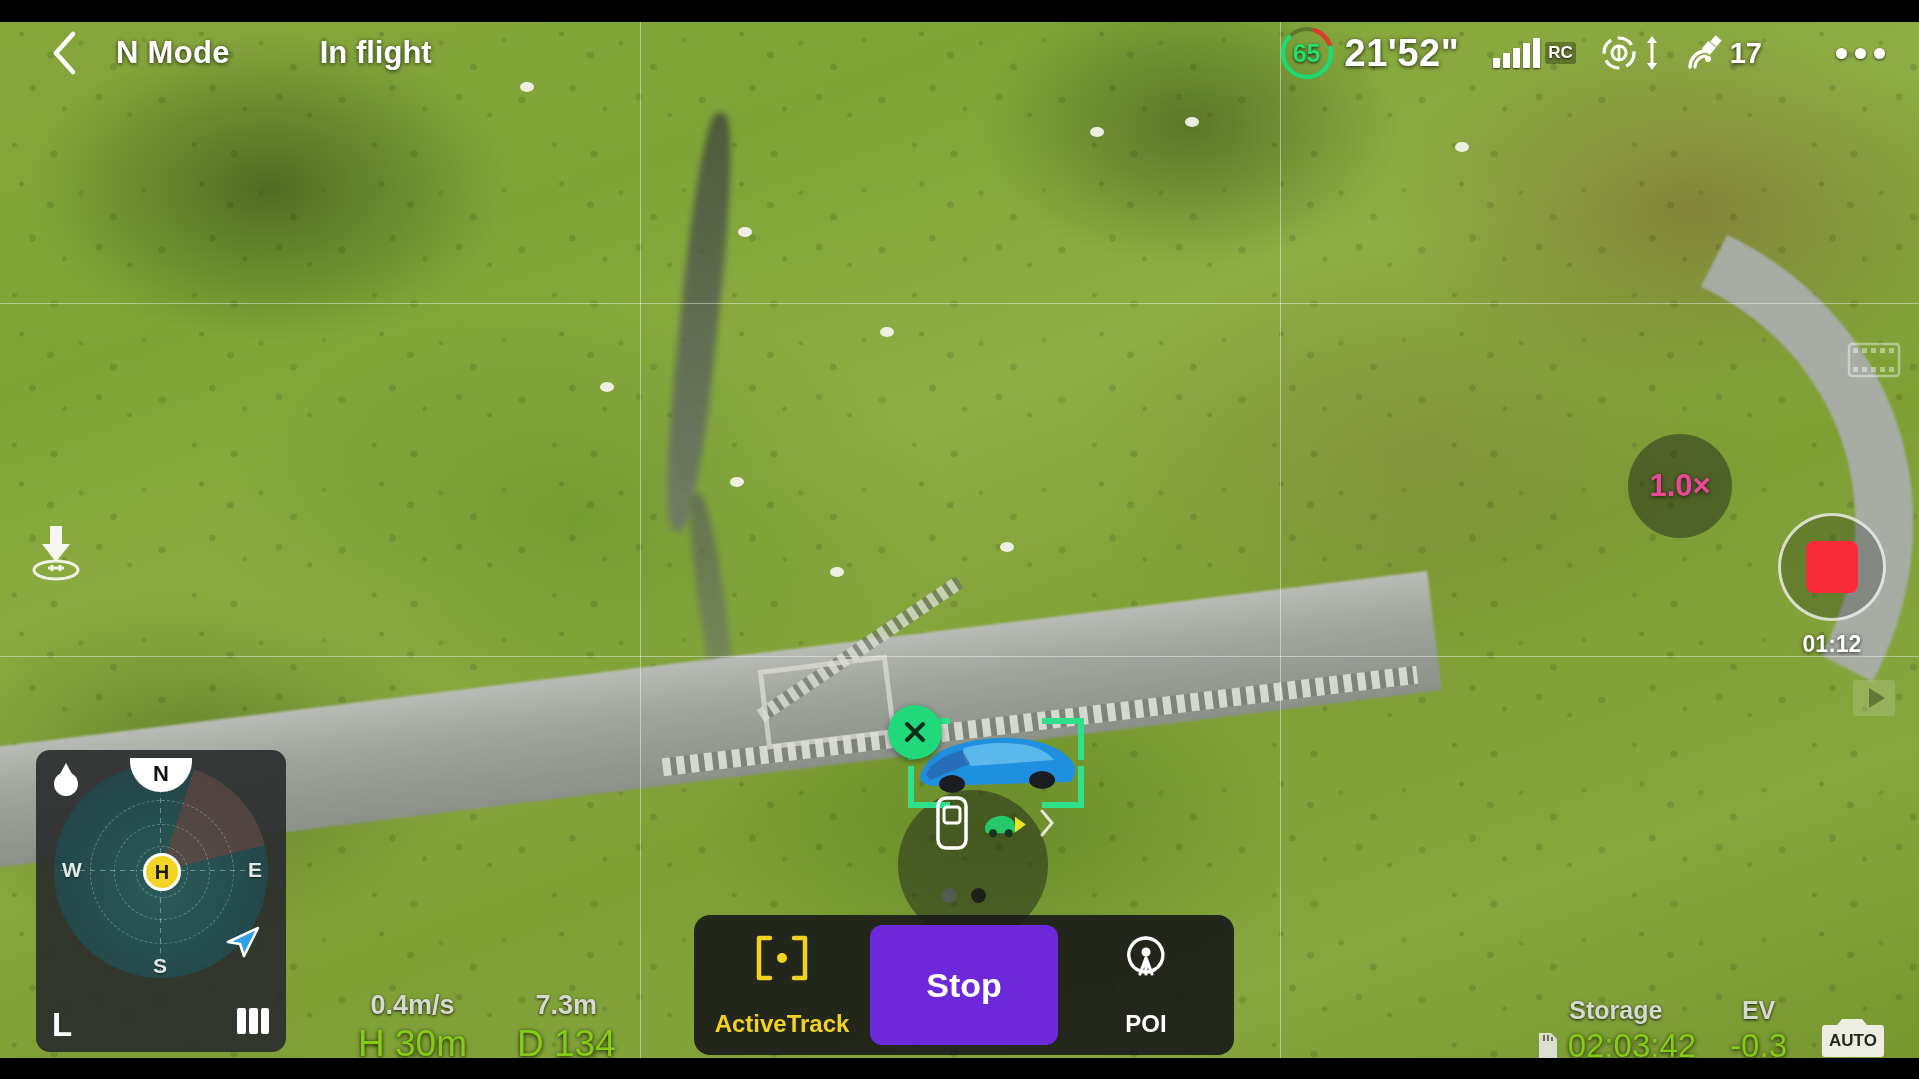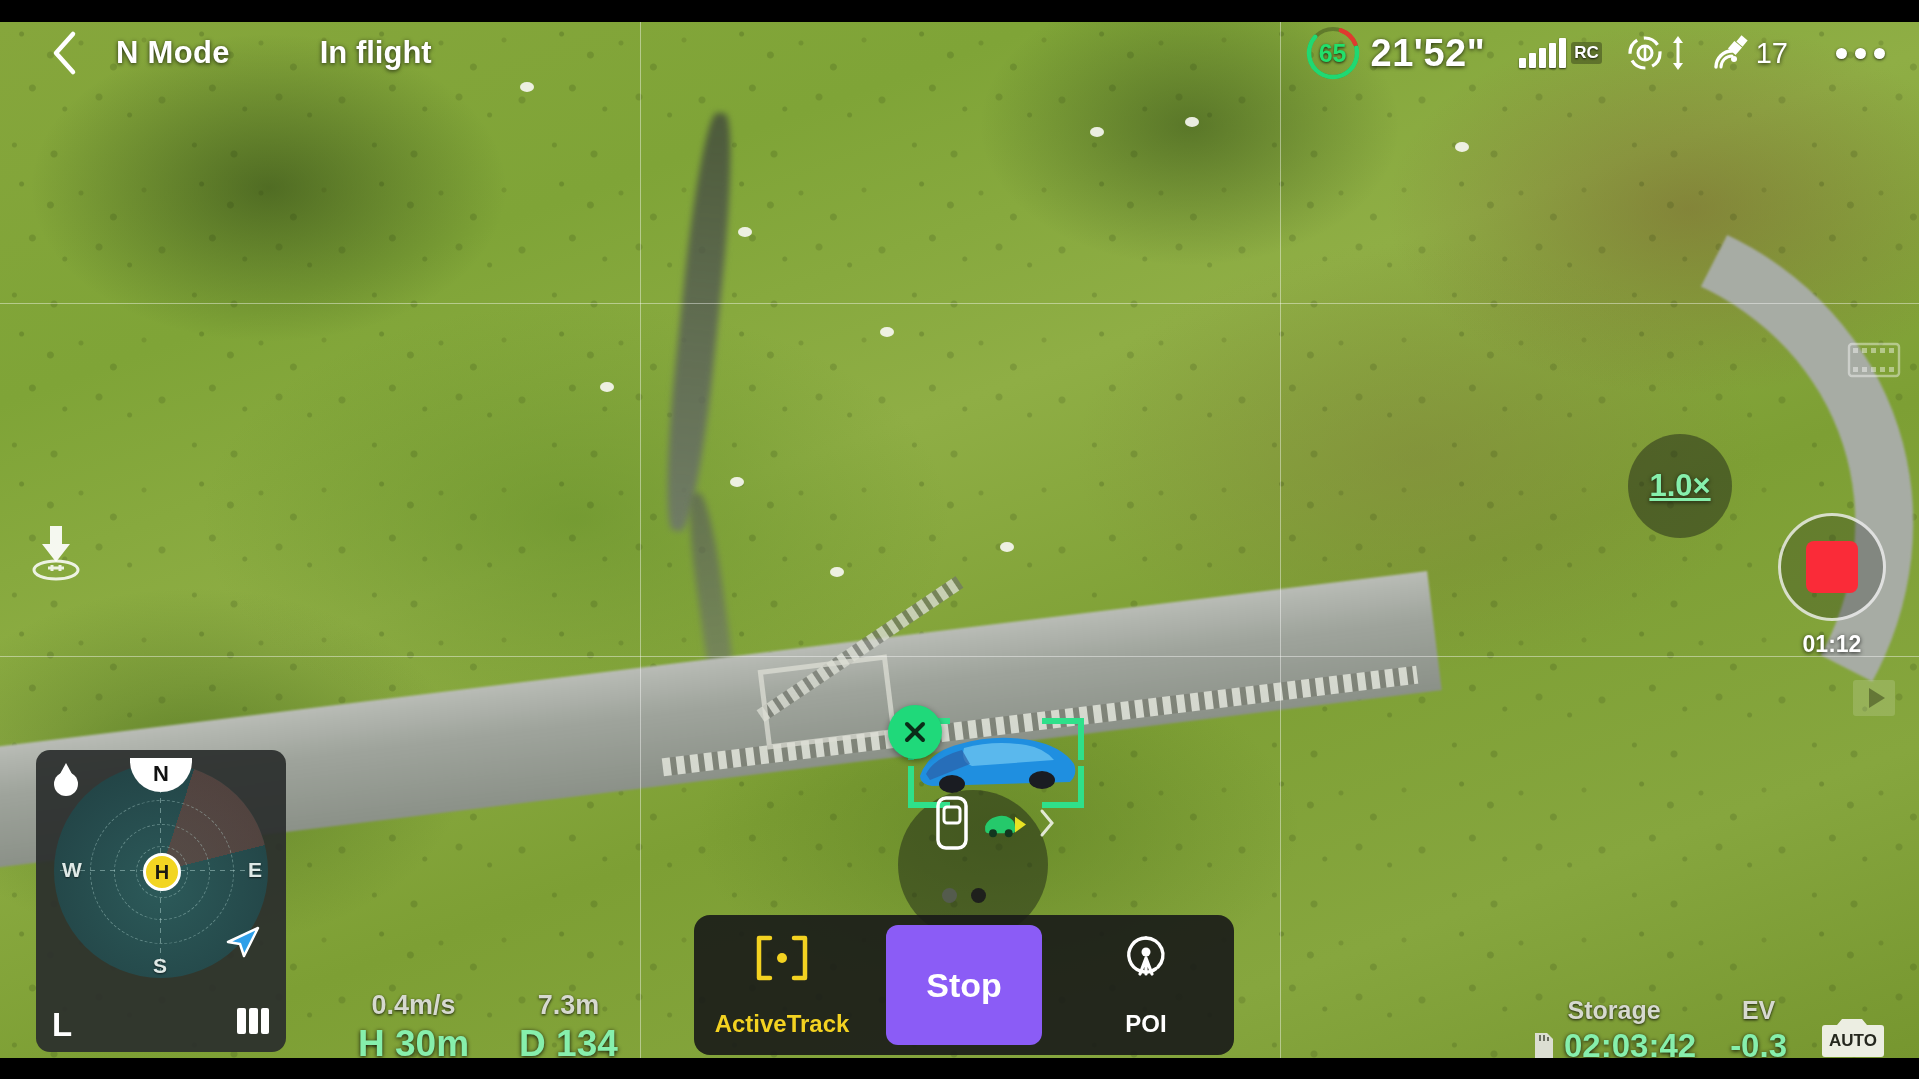--- a/index.html
+++ b/index.html
@@ -220,23 +220,23 @@
     border-radius: 3px;
     margin-right: 24px;
     text-shadow: 0 1px 2px rgba(0,0,0,.8);
   }
   .obstacle-icon { margin-right: 6px; display:flex; align-items:center; }
   .updown-icon { margin-right: 26px; display:flex; align-items:center; }
   .sat-icon { margin-right: 4px; display:flex; align-items:center; }
   .sat-count {
     color: #fff;
     font-size: 29px;
-    font-weight: normal;
+    font-weight: bold;
     text-shadow: 0 1px 4px rgba(0,0,0,.8);
-    margin-right: 48px;
+    margin-right: 74px;
   }
   .menu-dots {
     display: flex; gap: 8px; cursor: pointer;
   }
   .menu-dots i {
     width: 11px; height: 11px; border-radius: 50%;
     background: #fff;
     box-shadow: 0 1px 3px rgba(0,0,0,.7);
   }
 
@@ -249,27 +249,26 @@
     cursor: pointer;
   }
 
   
   .zoom-btn, .af-btn {
     position: absolute;
     width: 104px; height: 104px;
     border-radius: 50%;
     background: rgba(24,28,22,.46);
     display: flex; align-items: center; justify-content: center;
-    color: #86efac;
+    color: #ec4899;
     font-size: 31px;
     font-weight: bold;
     text-shadow: 0 1px 4px rgba(0,0,0,.7);
     z-index: 35;
     cursor: pointer;
-    text-decoration: underline;
   }
   .zoom-btn { left: 1628px; top: 434px; }
   .af-btn   { left: 1628px; top: 556px; }
 
   .record-wrap {
     position: absolute;
     left: 1777px; top: 513px;
     width: 110px;
     z-index: 35;
     display: flex;
@@ -490,23 +489,23 @@
   }
   .tele-item { display: flex; flex-direction: column; align-items: center; }
   .tele-sub {
     color: #d6d9cf;
     font-size: 27px;
     font-weight: bold;
     text-shadow: 0 1px 3px rgba(0,0,0,.85);
     margin-bottom: 2px;
   }
   .tele-main {
-    color: #86efac;
+    color: #84cc16;
     font-size: 37px;
-    font-weight: bold;
+    font-weight: normal;
     text-shadow: 0 1px 4px rgba(0,0,0,.9);
     white-space: nowrap;
   }
 
   .telemetry-right {
     position: absolute;
     right: 34px; bottom: 14px;
     z-index: 30;
     display: flex;
     align-items: flex-end;
@@ -547,22 +546,22 @@
     cursor: pointer;
   }
   .panel-label {
     margin-top: 26px;
     font-size: 24px;
     font-weight: bold;
   }
   .panel-label.at { color: #f3d221; }
   .panel-label.poi { color: #ffffff; }
   .stop-btn {
-    width: 156px; height: 120px;
-    background: #8b5cf6;
+    width: 188px; height: 120px;
+    background: #6d28d9;
     border-radius: 12px;
     display: flex; align-items: center; justify-content: center;
     color: #fff;
     font-size: 34px;
     font-weight: bold;
     cursor: pointer;
     border: none;
     font-family: "Liberation Sans", sans-serif;
   }
 

